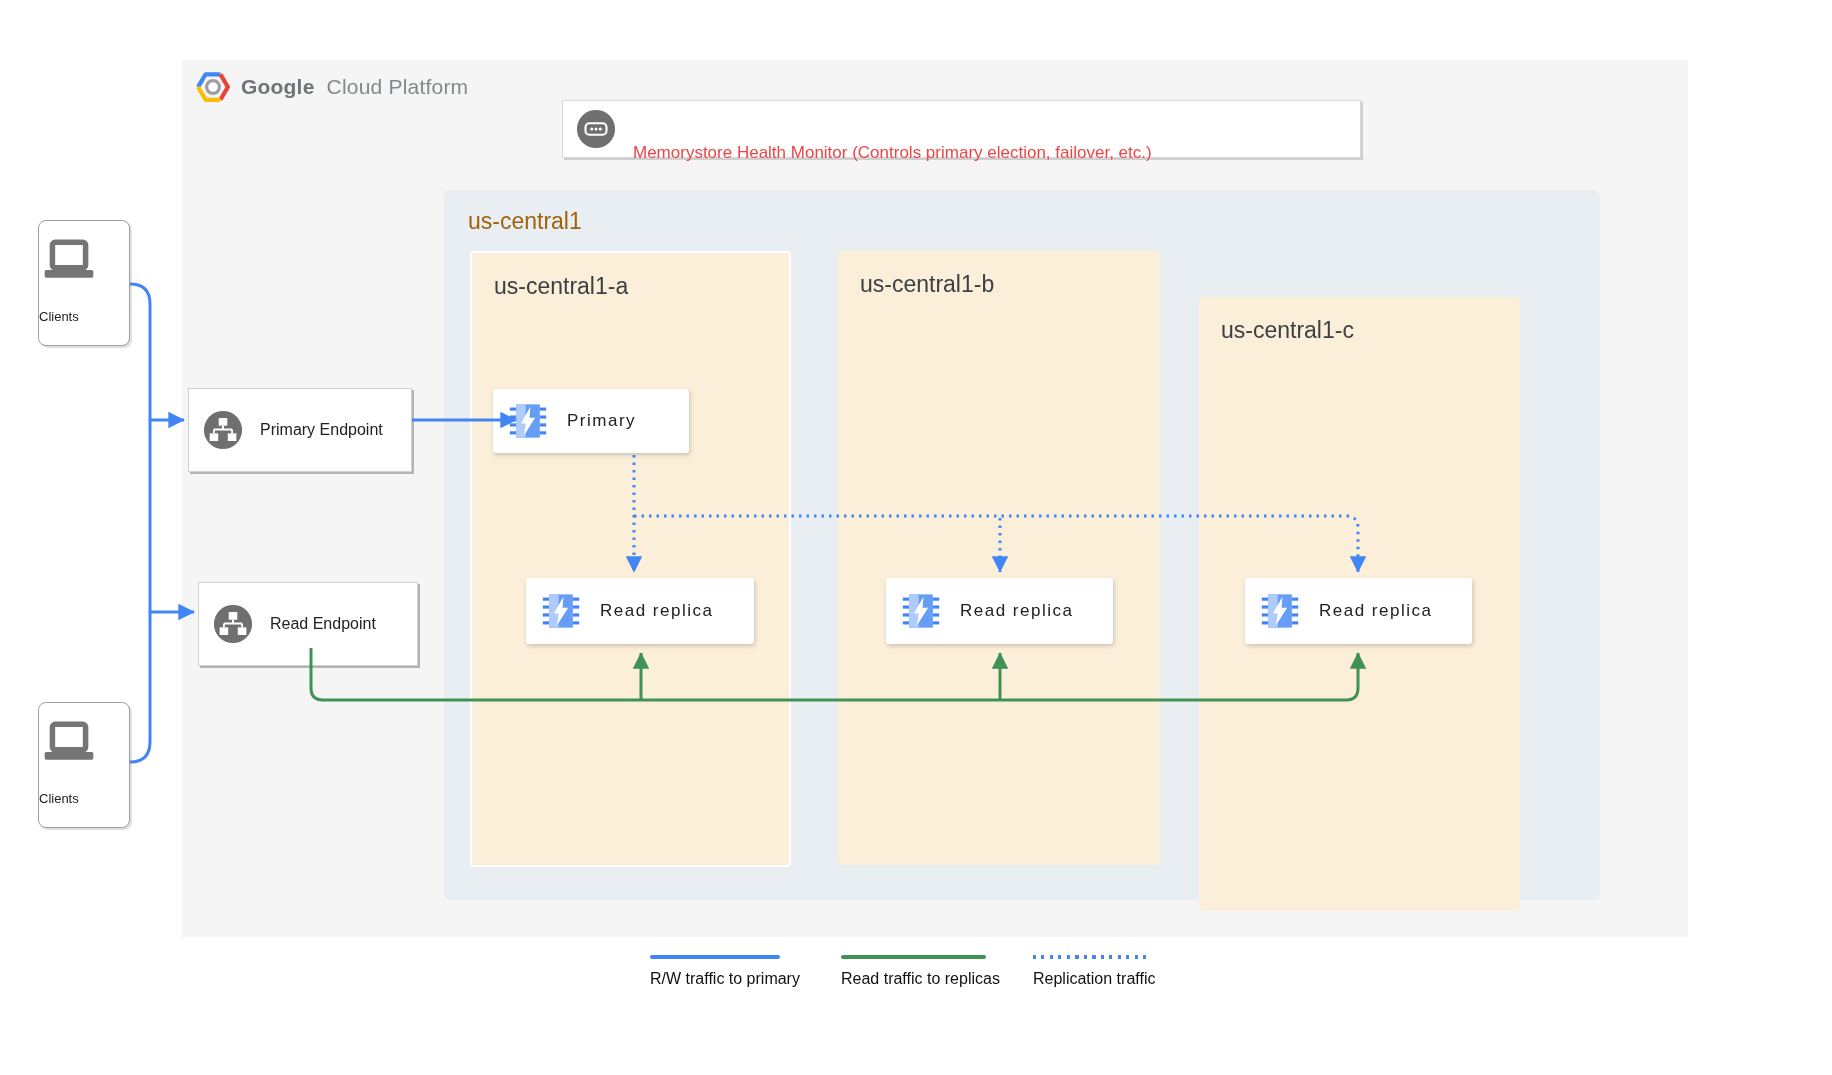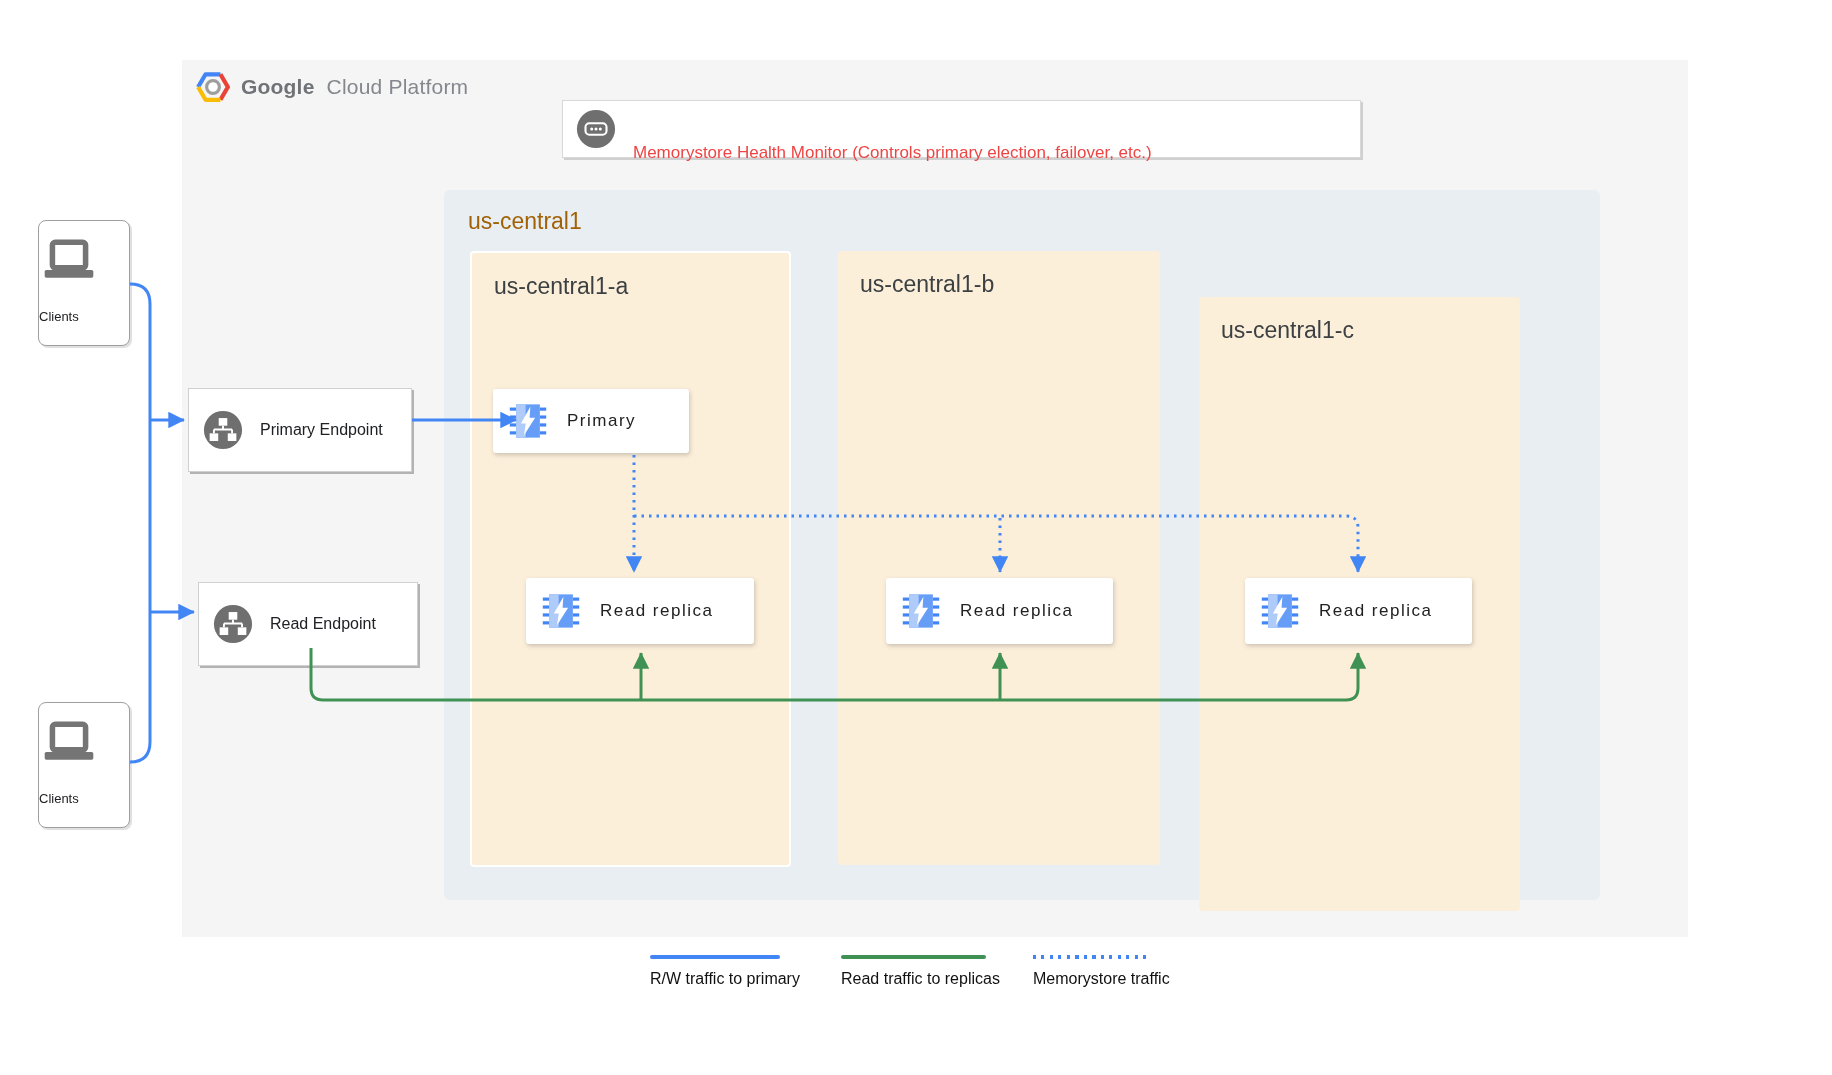--- a/index.html
+++ b/index.html
@@ -268,16 +268,16 @@
   <div class="legend-item legend-item-1">
     <div class="legend-line blue-solid"></div>
     <div class="legend-label">R/W traffic to primary</div>
   </div>
   <div class="legend-item legend-item-2">
     <div class="legend-line green-solid"></div>
     <div class="legend-label">Read traffic to replicas</div>
   </div>
   <div class="legend-item legend-item-3">
     <div class="legend-line blue-dotted"></div>
-    <div class="legend-label">Memorystore traffic</div>
+    <div class="legend-label">Replication traffic</div>
   </div>
 
 </div>
 
 </body></html>

